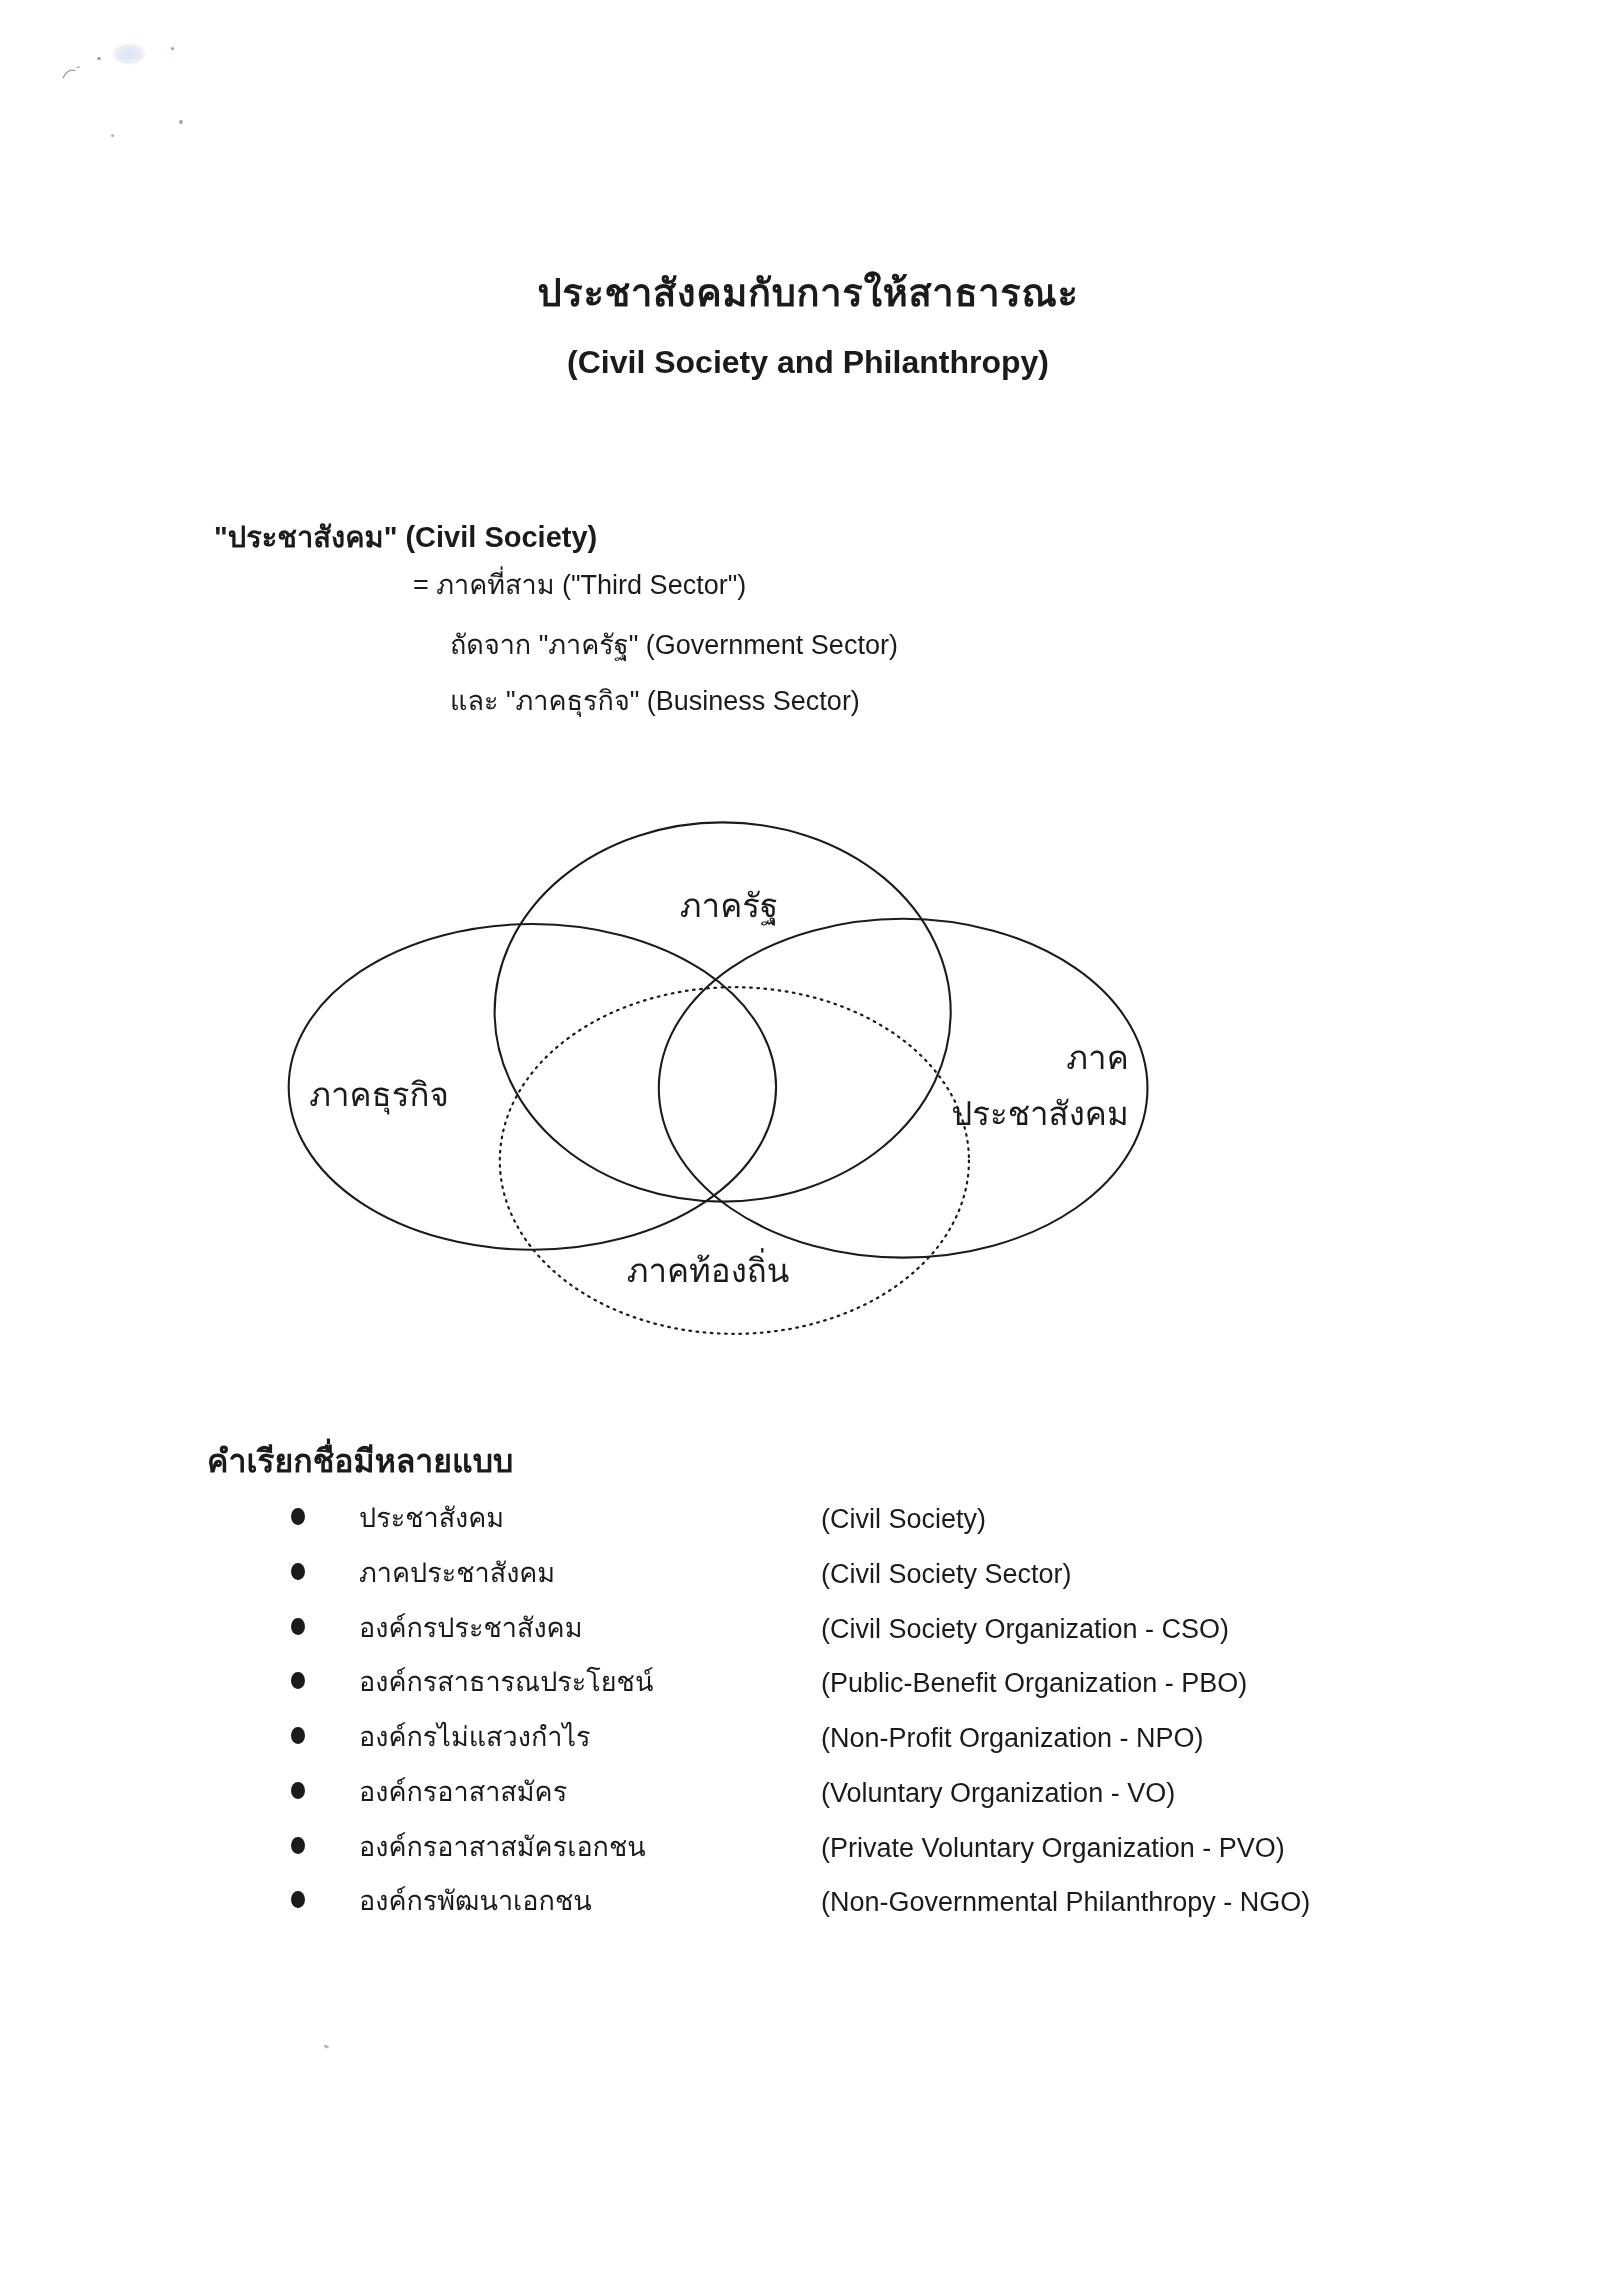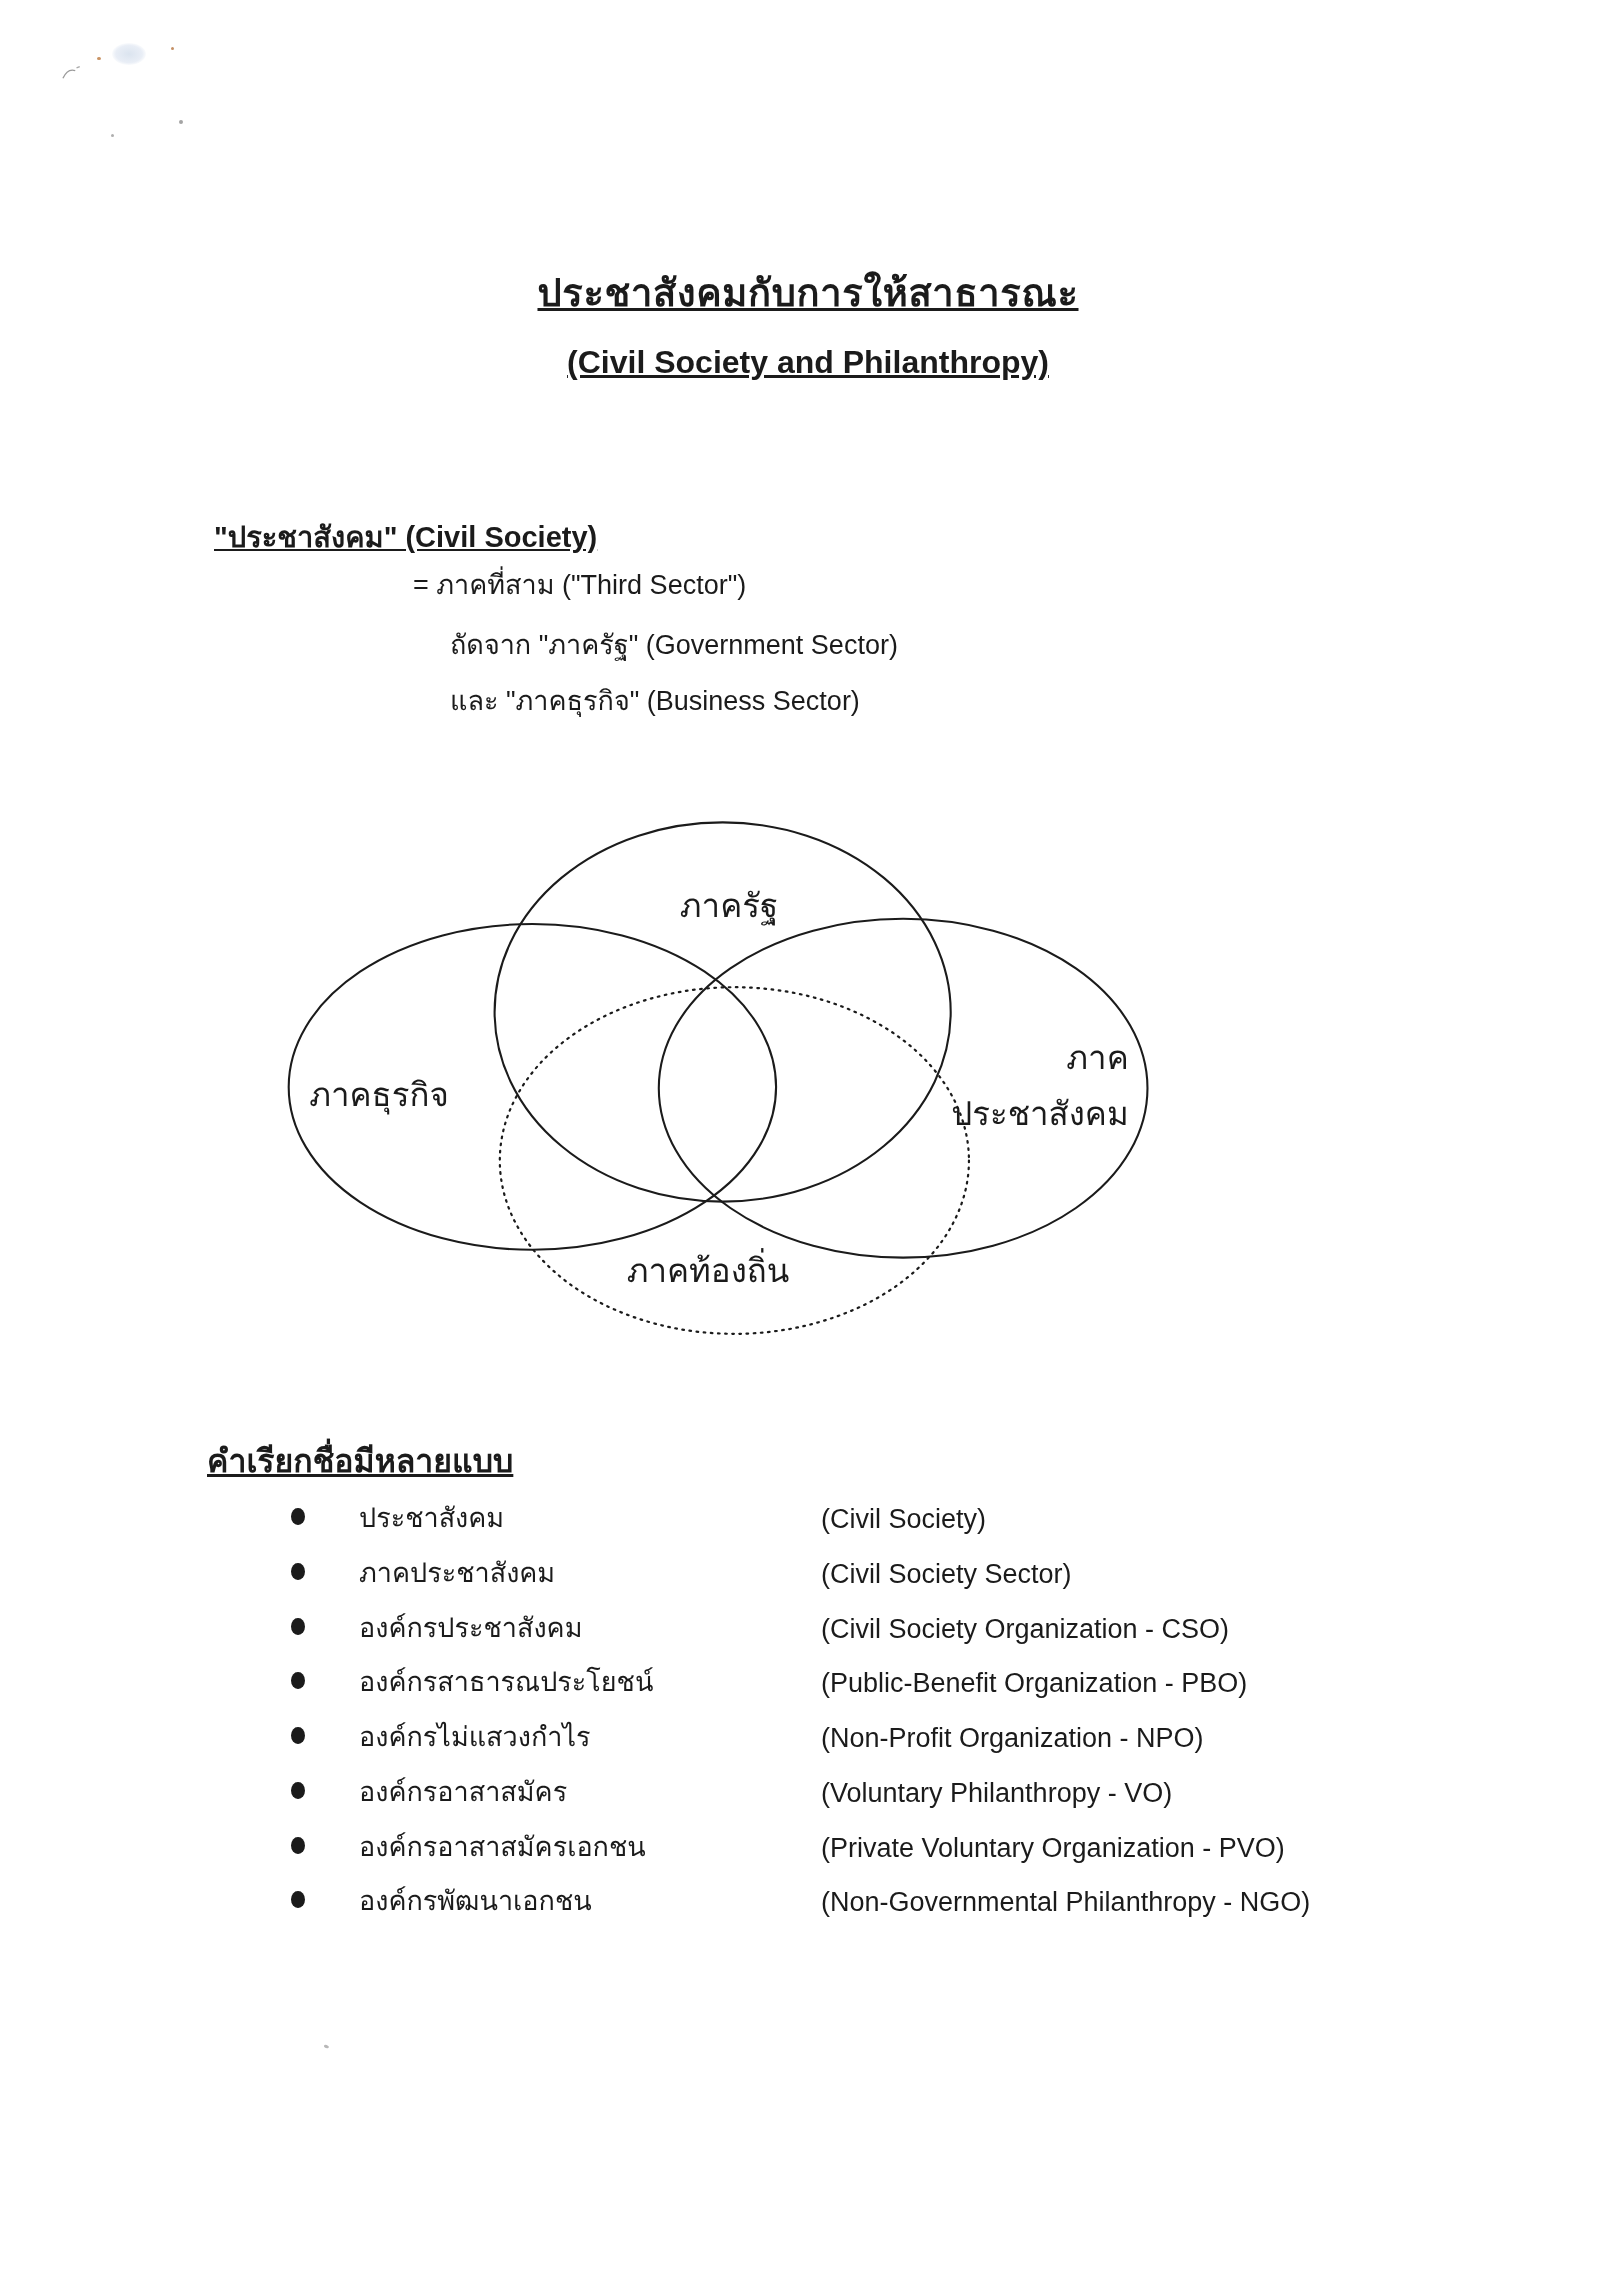--- a/index.html
+++ b/index.html
@@ -8,21 +8,21 @@
   .page {
     position:relative;
     width:1616px; height:2284px;
     background:var(--paper);
     font-family:"Liberation Sans","DejaVu Sans",sans-serif;
     color:var(--ink);
     overflow:hidden;
   }
   .abs { position:absolute; white-space:nowrap; }
   .center-line { position:absolute; left:0; width:100%; text-align:center; white-space:nowrap; }
-  .bold { font-weight:bold;text-decoration:underline; }
+  .bold { font-weight:bold; }
 
   .doc-title    { top:262px;  font-size:38px; letter-spacing:0.7px; }
   .doc-subtitle { top:344px;  font-size:32px; }
 
   .def-heading  { left:214px; top:514px;  font-size:29px; }
   .def-line-1   { left:413px; top:563px;  font-size:27px; }
   .def-line-2   { left:450px; top:623px;  font-size:27px; }
   .def-line-3   { left:450px; top:679px; font-size:27px; }
 
   .venn-svg { position:absolute; left:235px; top:795px; }
@@ -123,21 +123,21 @@
     <span class="eng">(Public-Benefit Organization - PBO)</span>
   </div>
   <div class="name-row" style="top:1718px">
     <span class="bullet"></span>
     <span class="thai">องค์กรไม่แสวงกำไร</span>
     <span class="eng">(Non-Profit Organization - NPO)</span>
   </div>
   <div class="name-row" style="top:1773px">
     <span class="bullet"></span>
     <span class="thai">องค์กรอาสาสมัคร</span>
-    <span class="eng">(Voluntary Philanthropy - VO)</span>
+    <span class="eng">(Voluntary Organization - VO)</span>
   </div>
   <div class="name-row" style="top:1828px">
     <span class="bullet"></span>
     <span class="thai">องค์กรอาสาสมัครเอกชน</span>
     <span class="eng">(Private Voluntary Organization - PVO)</span>
   </div>
   <div class="name-row" style="top:1882px">
     <span class="bullet"></span>
     <span class="thai">องค์กรพัฒนาเอกชน</span>
     <span class="eng">(Non-Governmental Philanthropy - NGO)</span>

